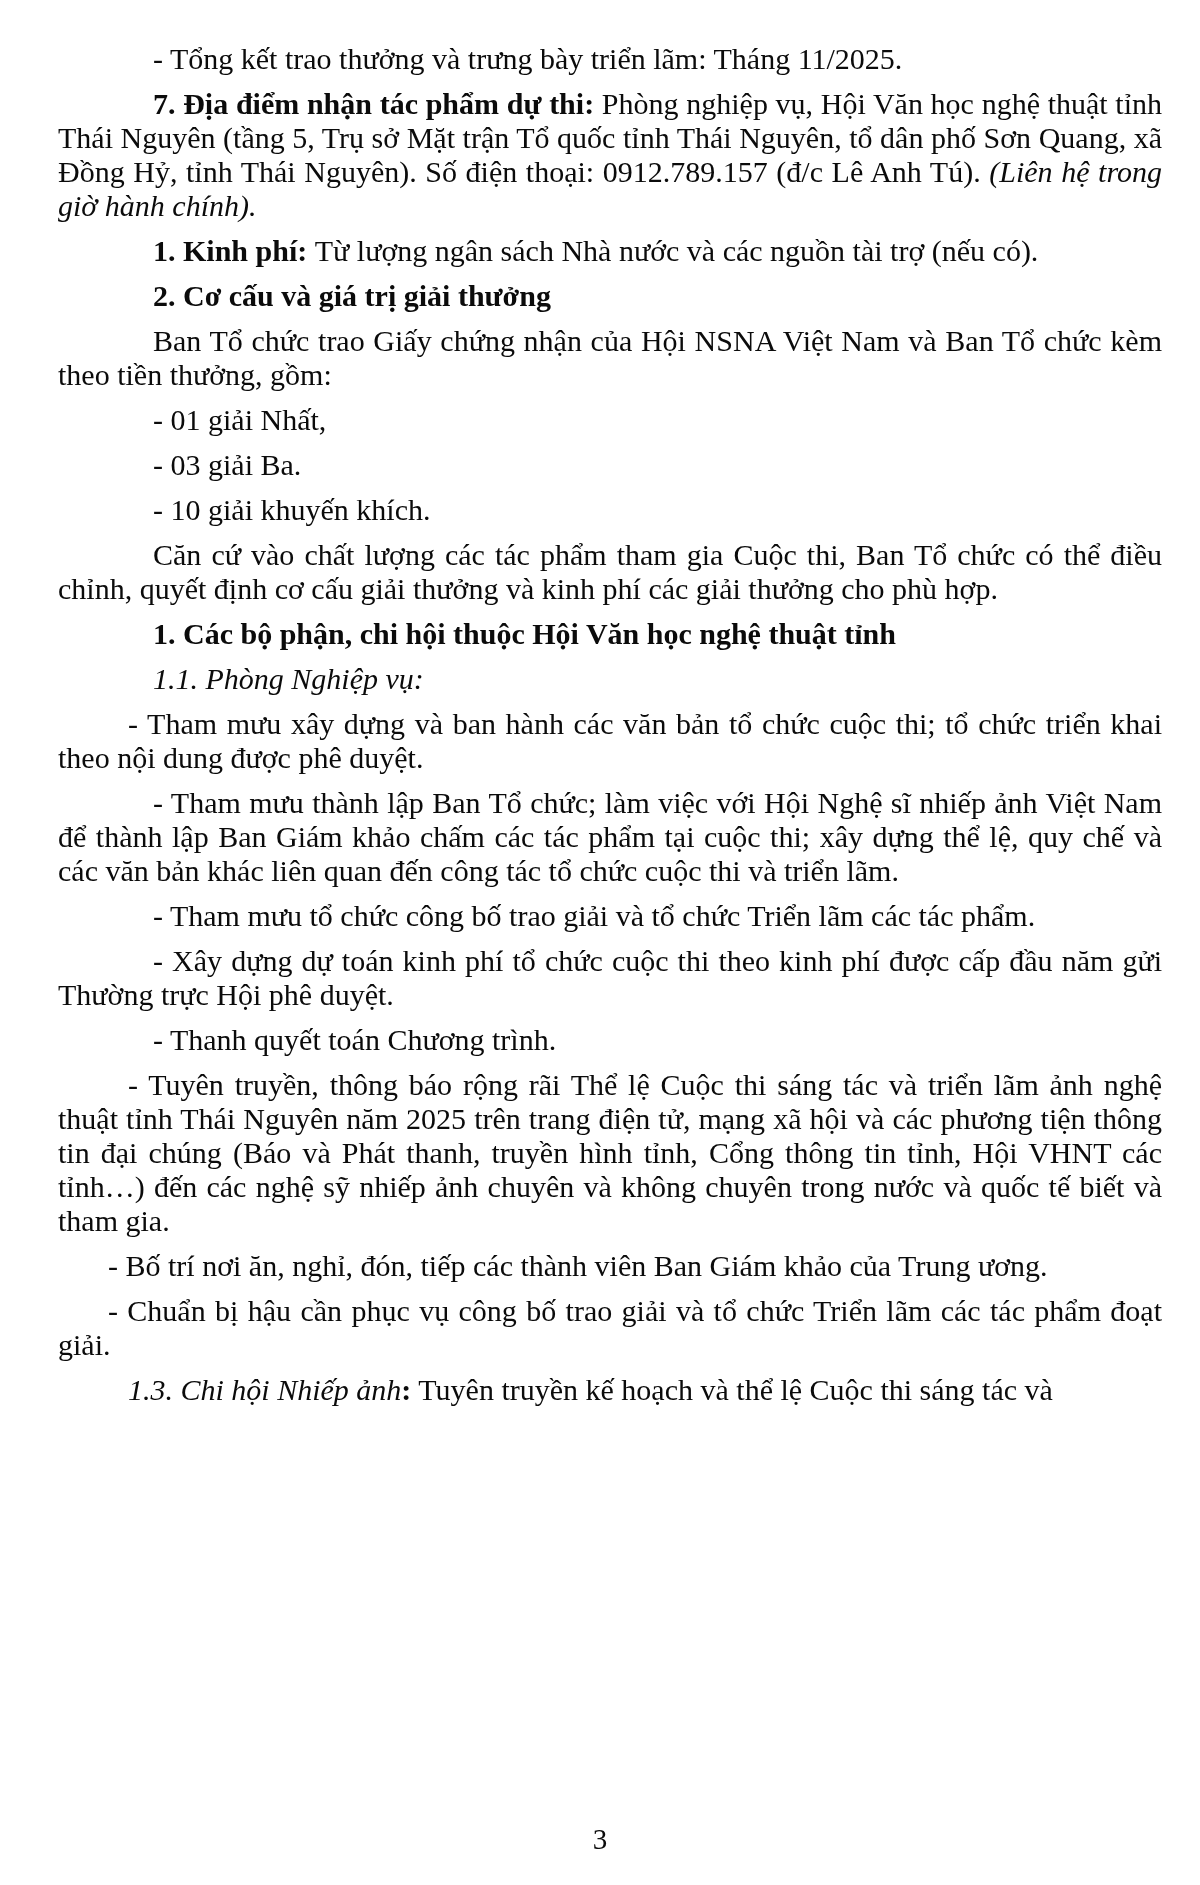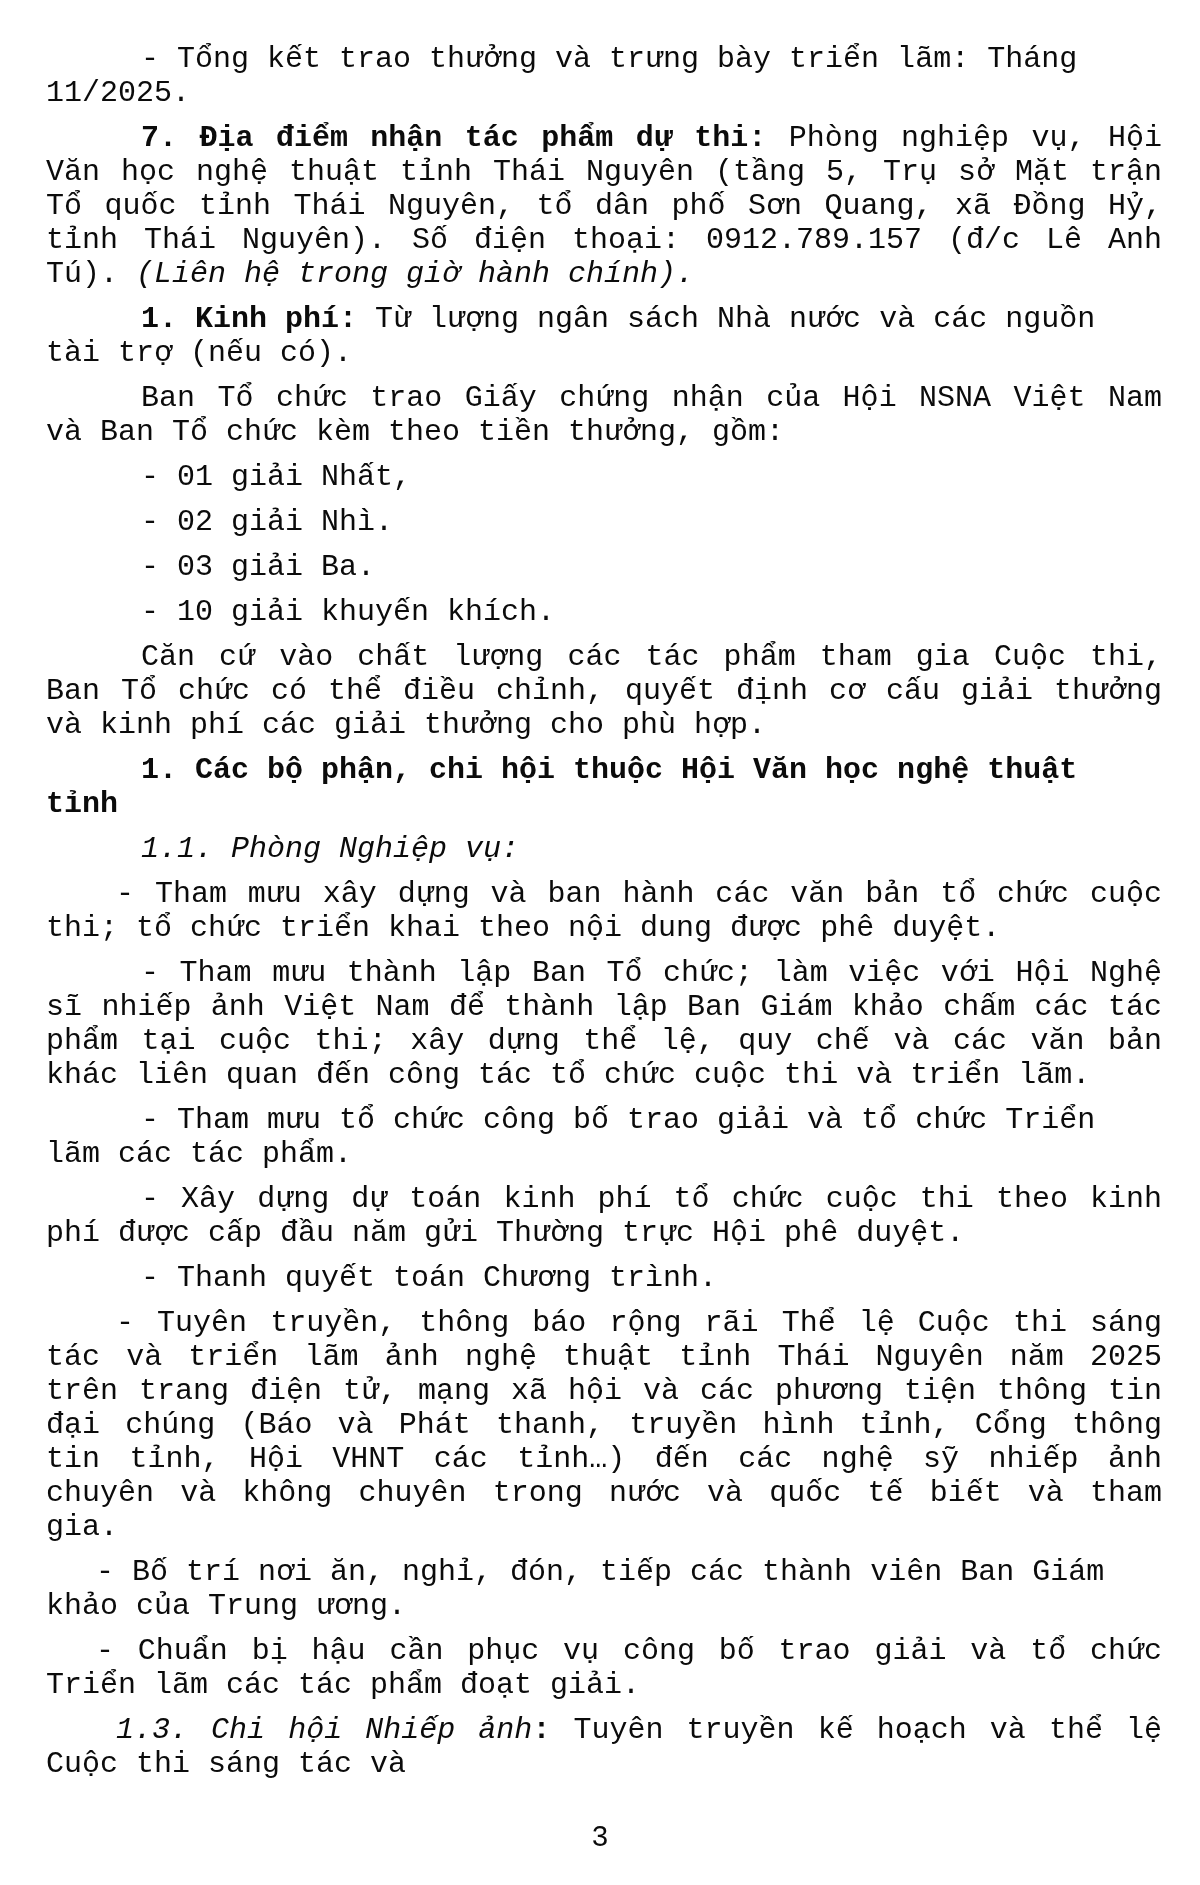--- a/index.html
+++ b/index.html
@@ -6,25 +6,26 @@
     margin: 0;
     padding: 0;
     background: #ffffff;
   }
   .page {
     position: relative;
     width: 1200px;
     height: 1885px;
     background: #ffffff;
     color: #0b0b0b;
-    font-family: Liberation Mono, monospace;
+    font-family: Liberation Serif, serif;
     font-size: 30px;
     line-height: 34px;
     overflow: hidden;
     box-sizing: border-box;
+    padding-left: 12px;
   }
   .doc-body {
     padding: 42px 38px 0 46px;
   }
   .para {
     margin: 0 0 11px 0;
     text-align: left;
   }
   .para.justify { text-align: justify; }
   .ind-lg { text-indent: 95px; }
@@ -43,23 +44,23 @@
   }
 </style>
 </head>
 <body>
 
 <div class="page">
   <div class="doc-body" id="doc-body">
       <p class="para ind-lg"><span>- Tổng kết trao thưởng và trưng bày triển lãm: Tháng 11/2025.</span></p>
       <p class="para ind-lg justify"><span class="b">7. Địa điểm nhận tác phẩm dự thi: </span><span>Phòng nghiệp vụ, Hội Văn học nghệ thuật tỉnh Thái Nguyên (tầng 5, Trụ sở Mặt trận Tổ quốc tỉnh Thái Nguyên, tổ dân phố Sơn Quang, xã Đồng Hỷ, tỉnh Thái Nguyên). Số điện thoại: 0912.789.157 (đ/c Lê Anh Tú). </span><span class="i">(Liên hệ trong giờ hành chính).</span></p>
       <p class="para ind-lg"><span class="b">1. Kinh phí: </span><span>Từ lượng ngân sách Nhà nước và các nguồn tài trợ (nếu có).</span></p>
+      <p class="para ind-lg"><span class="b">2. Cơ cấu và giá trị giải thưởng</span></p>
       <p class="para ind-lg justify"><span>Ban Tổ chức trao Giấy chứng nhận của Hội NSNA Việt Nam và Ban Tổ chức kèm theo tiền thưởng, gồm:</span></p>
       <p class="para ind-lg"><span>- 01 giải Nhất,</span></p>
-      <p class="para ind-lg"><span>- 02 giải Nhì.</span></p>
       <p class="para ind-lg"><span>- 03 giải Ba.</span></p>
       <p class="para ind-lg"><span>- 10 giải khuyến khích.</span></p>
       <p class="para ind-lg justify"><span>Căn cứ vào chất lượng các tác phẩm tham gia Cuộc thi, Ban Tổ chức có thể điều chỉnh, quyết định cơ cấu giải thưởng và kinh phí các giải thưởng cho phù hợp.</span></p>
       <p class="para ind-lg"><span class="b">1. Các bộ phận, chi hội thuộc Hội Văn học nghệ thuật tỉnh</span></p>
       <p class="para ind-lg"><span class="i">1.1. Phòng Nghiệp vụ:</span></p>
       <p class="para ind-md justify"><span>- Tham mưu xây dựng và ban hành các văn bản tổ chức cuộc thi; tổ chức triển khai theo nội dung được phê duyệt.</span></p>
       <p class="para ind-lg justify"><span>- Tham mưu thành lập Ban Tổ chức; làm việc với Hội Nghệ sĩ nhiếp ảnh Việt Nam để thành lập Ban Giám khảo chấm các tác phẩm tại cuộc thi; xây dựng thể lệ, quy chế và các văn bản khác liên quan đến công tác tổ chức cuộc thi và triển lãm.</span></p>
       <p class="para ind-lg"><span>- Tham mưu tổ chức công bố trao giải và tổ chức Triển lãm các tác phẩm.</span></p>
       <p class="para ind-lg justify"><span>- Xây dựng dự toán kinh phí tổ chức cuộc thi theo kinh phí được cấp đầu năm gửi Thường trực Hội phê duyệt.</span></p>
       <p class="para ind-lg"><span>- Thanh quyết toán Chương trình.</span></p>

